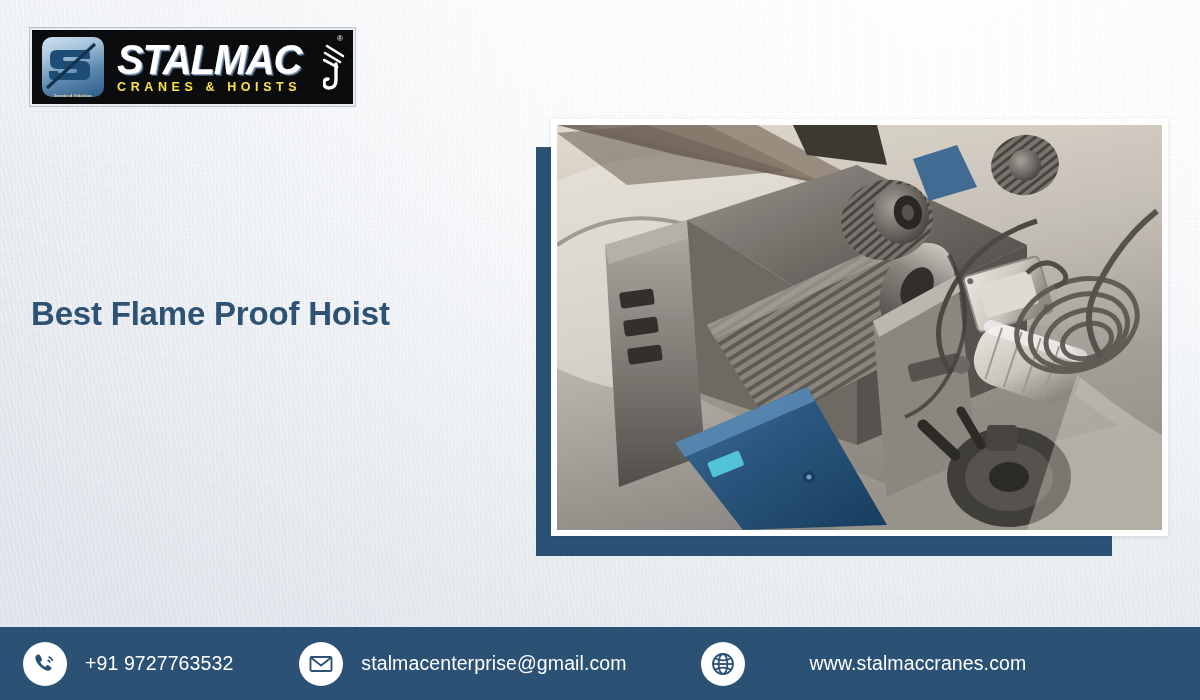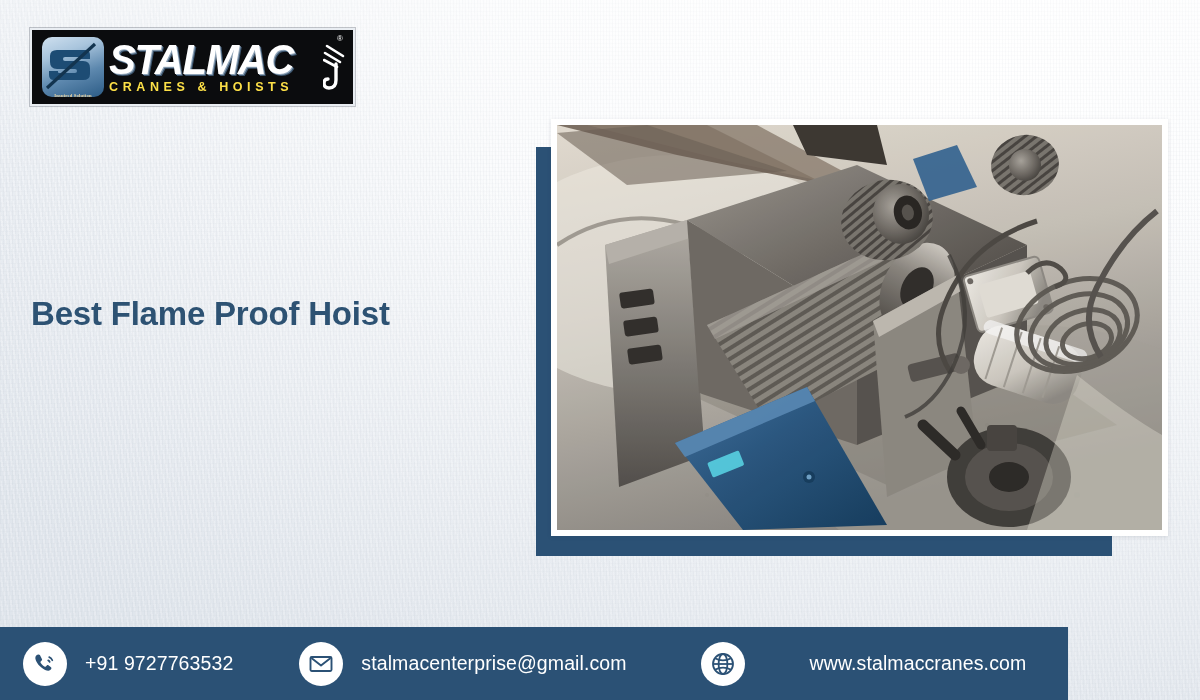--- a/index.html
+++ b/index.html
@@ -57,21 +57,21 @@
     position:absolute; bottom:-1px; left:0; right:0;
     text-align:center;
     font-size:4.6px; letter-spacing:.2px;
     color:#f0d9a6; font-weight:700;
     font-family:"Liberation Serif", serif;
   }
   #logo-words {
     position:relative;
     flex:1 1 auto; height:100%;
     display:flex; flex-direction:column; justify-content:center;
-    padding-left:5px;
+    padding-left:13px;
   }
   #logo-name {
     font-family:"Liberation Sans", sans-serif;
     font-weight:700; font-style:italic;
     font-size:40px; line-height:.98;
     letter-spacing:-1.2px;
     color:#ffffff;
     text-shadow:1px 1px 0 #8fa4b8, 2px 2px 0 #3c556e;
     transform:scaleY(1.06);
     white-space:nowrap;
@@ -122,21 +122,21 @@
     position:relative;
     width:100%; height:100%;
     overflow:hidden;
     background:#9a958d;
   }
   #photo svg { display:block; width:100%; height:100%; }
 
   
   #footer {
     position:absolute; left:0; bottom:0;
-    width:1068px; height:73px;
+    width:1200px; height:73px;
     background:#2b5175;
     display:flex; align-items:flex-start;
   }
   .contact-item {
     display:flex; align-items:center;
     height:100%;
   }
   #contact-phone   { margin-left:23px; }
   #contact-email   { margin-left:66px; }
   #contact-website { margin-left:74px;gap:47px; }

